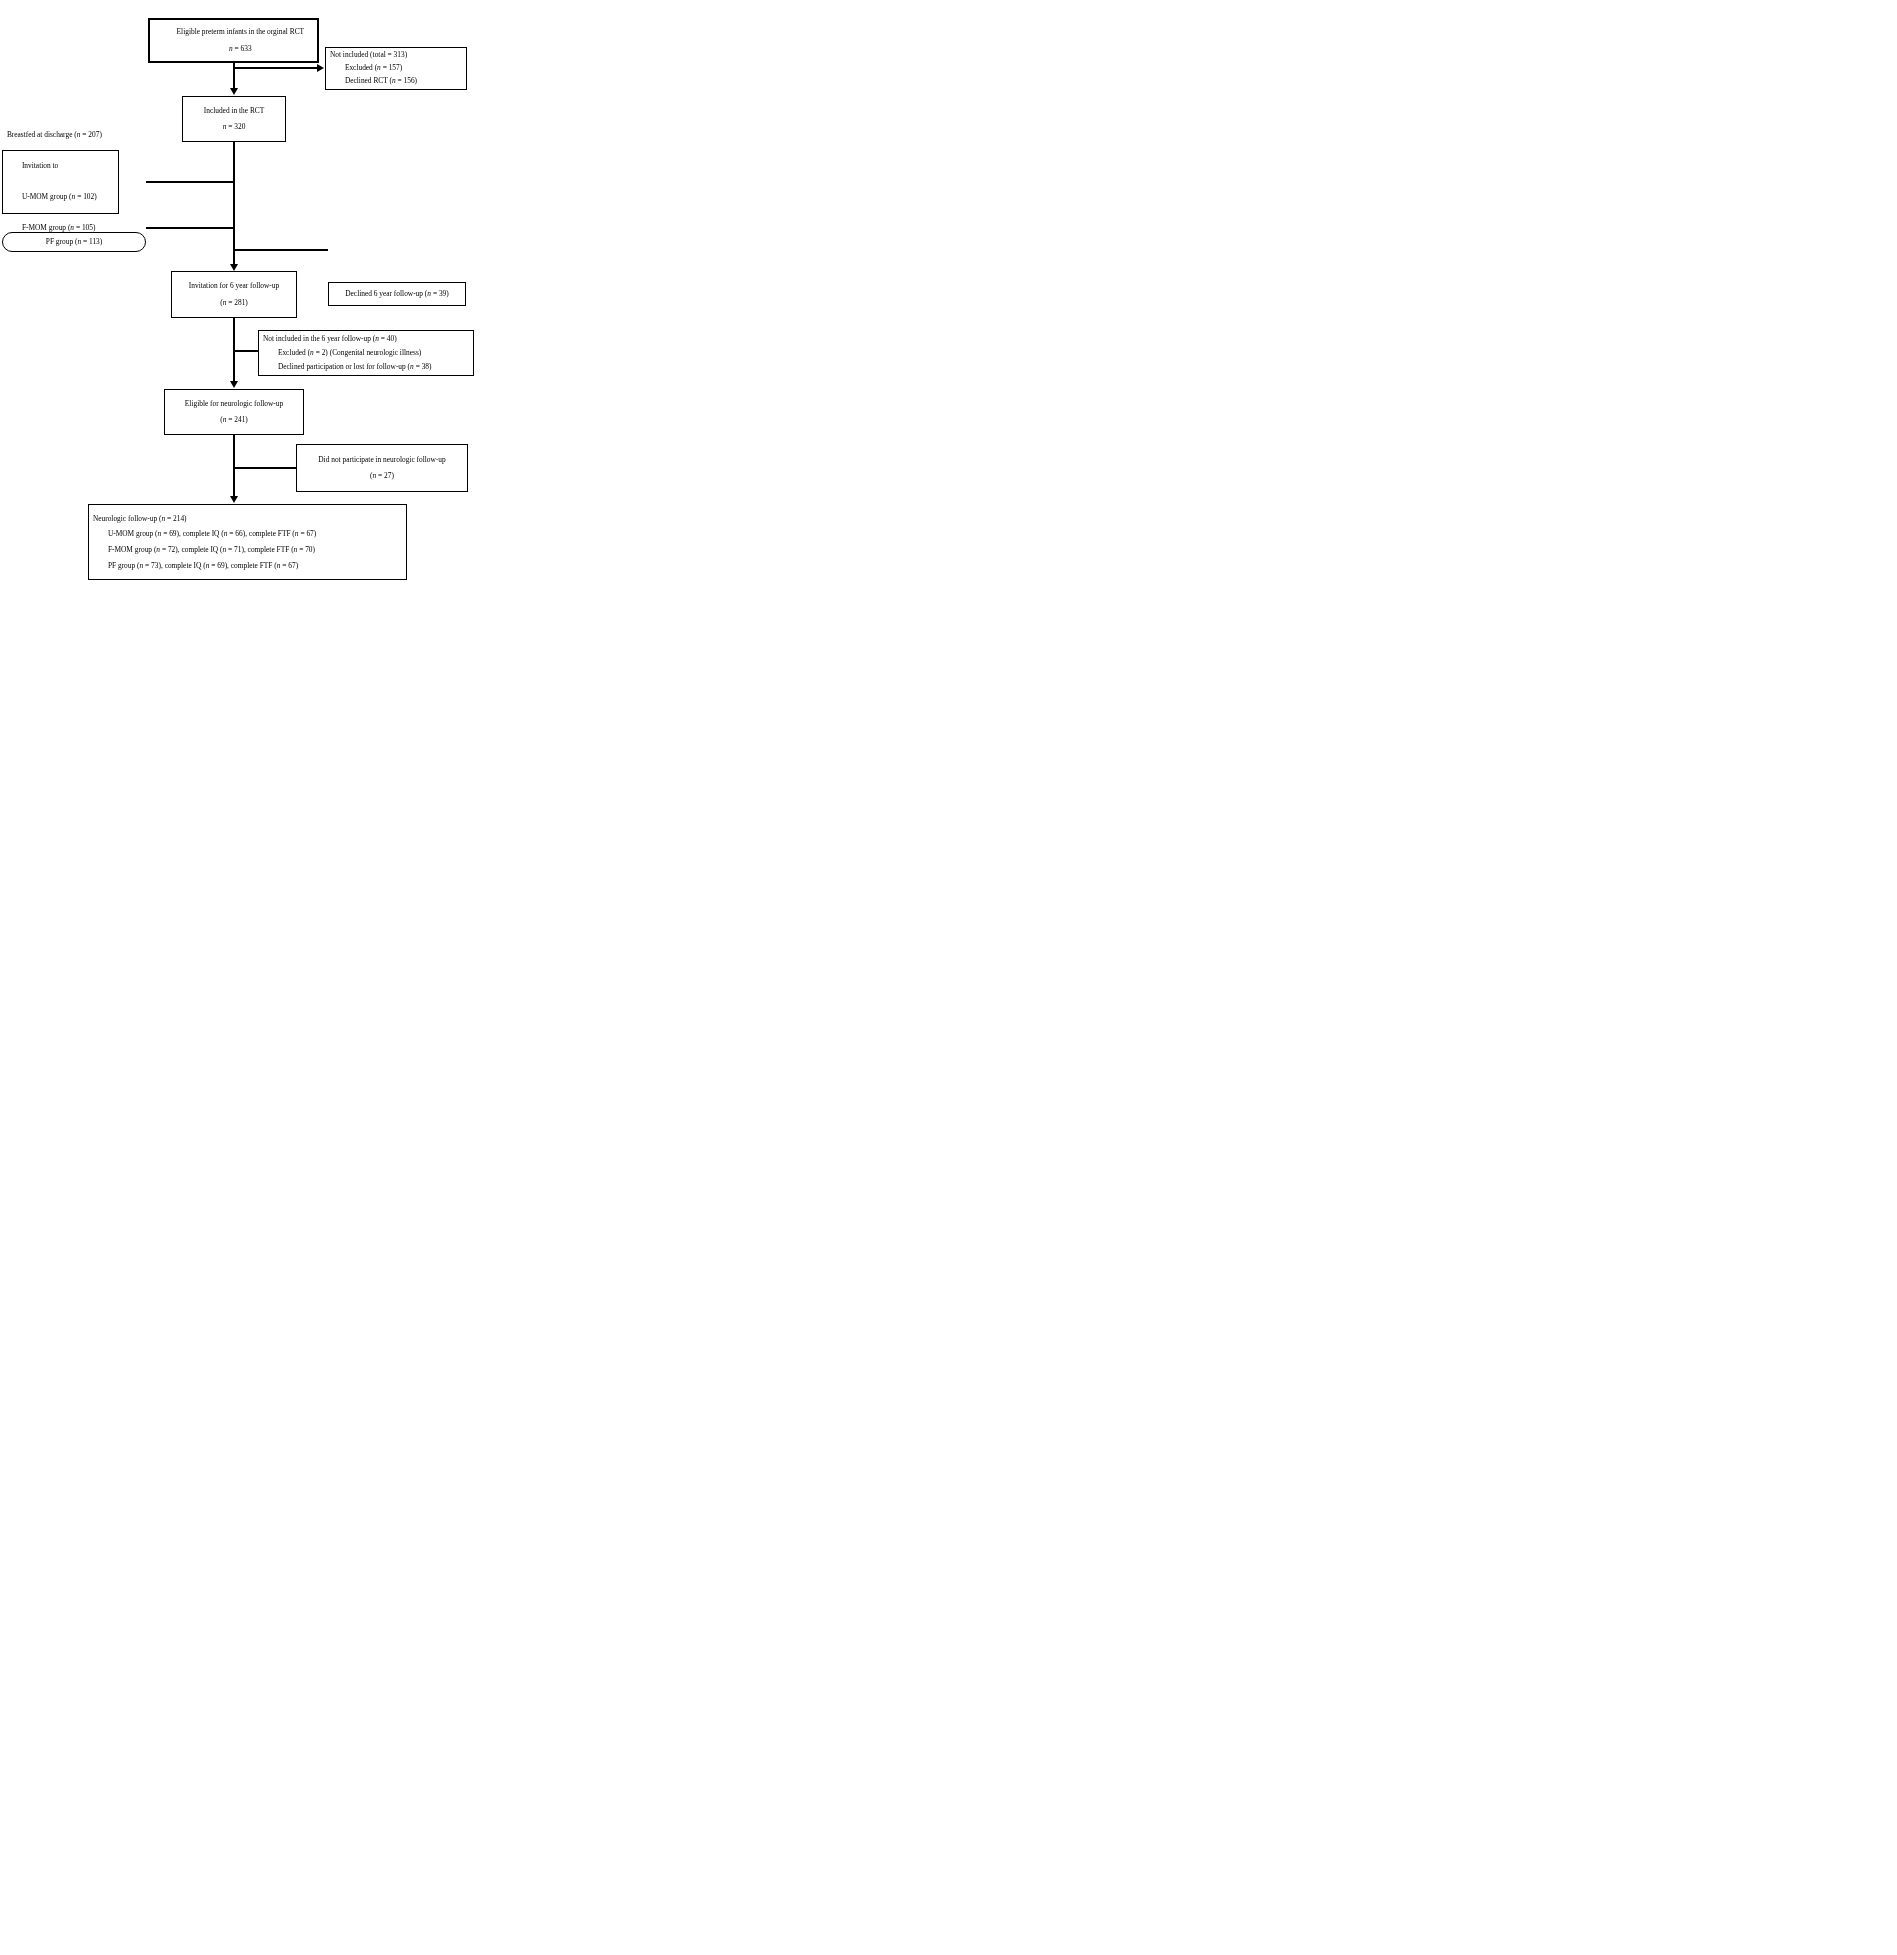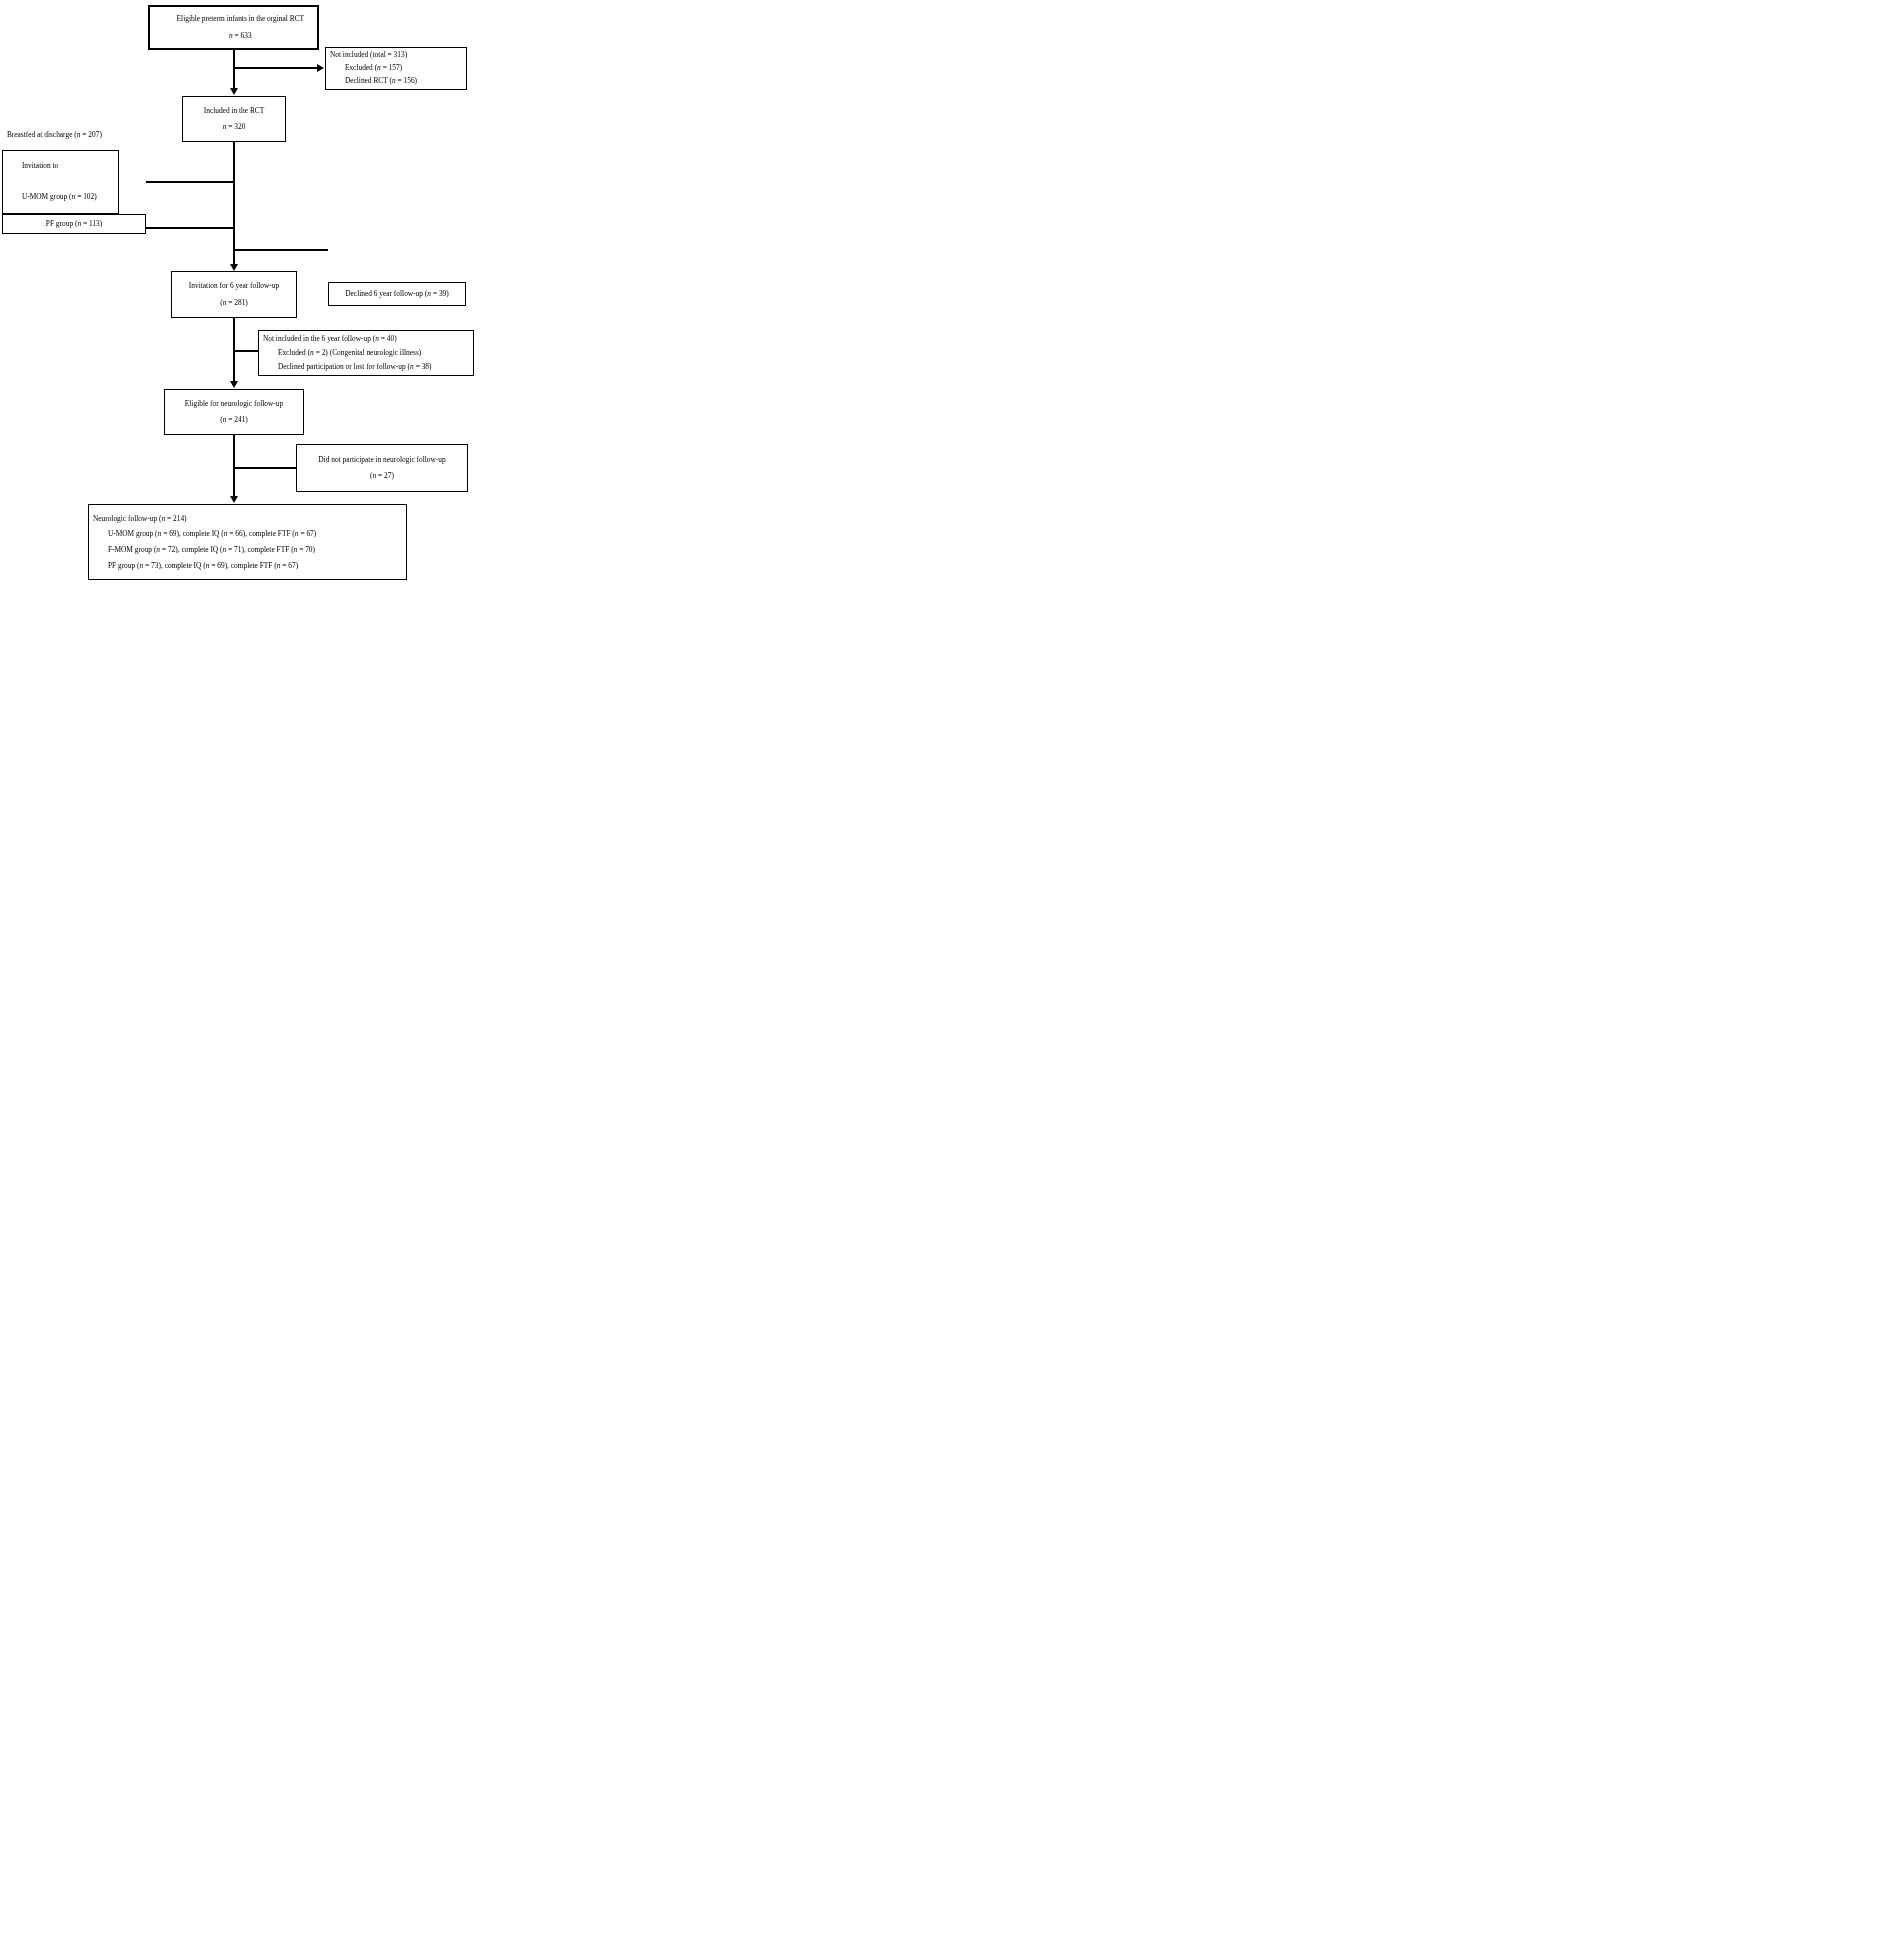--- a/index.html
+++ b/index.html
@@ -77,21 +77,21 @@
 
   <div class="hline" style="left:234px; top:67px; width:83px;"></div>
   <div class="arrow-right" style="left:317px; top:64px;"></div>
 
   <div class="hline" style="left:146px; top:181px; width:89px;"></div>
   <div class="hline" style="left:146px; top:227px; width:89px;"></div>
   <div class="hline" style="left:234px; top:249px; width:94px;"></div>
   <div class="hline" style="left:234px; top:350px; width:24px;"></div>
   <div class="hline" style="left:234px; top:467px; width:63px;"></div>
 
-  <div class="box center" style="left:148px; top:5px; width:171px; height:45px; border-width:2px; line-height:2.2;padding-left:16px;">
+  <div class="box center" style="left:148px; top:18px; width:171px; height:45px; border-width:2px; line-height:2.2;padding-left:16px;">
     <div class="line">Eligible preterm infants in the orginal RCT</div>
     <div class="line"><i>n</i> = 633</div>
   </div>
 
   <div class="box list" style="left:325px; top:47px; width:142px; height:43px; line-height:1.75;">
     <div class="line">Not included (total = 313)</div>
     <div class="line sub">Excluded (<i>n</i> = 157)</div>
     <div class="line sub">Declined RCT (<i>n</i> = 156)</div>
   </div>
 
@@ -100,21 +100,21 @@
     <div class="line"><i>n</i> = 320</div>
   </div>
 
   <div class="box list" style="left:2px; top:150px; width:117px; height:64px; line-height:2.0;gap:16px;">
     <div class="line">Breastfed at discharge (<i>n</i> = 207)</div>
     <div class="line sub">Invitation to</div>
     <div class="line sub">U-MOM group (<i>n</i> = 102)</div>
     <div class="line sub">F-MOM group (<i>n</i> = 105)</div>
   </div>
 
-  <div class="box center" style="left:2px; top:214px; width:144px; height:20px;">
+  <div class="box center" style="left:2px; top:232px; width:144px; height:20px;border-radius:10px;">
     <div class="line">PF group (<i>n</i> = 113)</div>
   </div>
 
   <div class="box center" style="left:328px; top:238px; width:138px; height:24px;margin-top:44px;">
     <div class="line">Declined 6 year follow-up (<i>n</i> = 39)</div>
   </div>
 
   <div class="box center" style="left:171px; top:271px; width:126px; height:47px; line-height:2.2;">
     <div class="line">Invitation for 6 year follow-up</div>
     <div class="line">(<i>n</i> = 281)</div>

